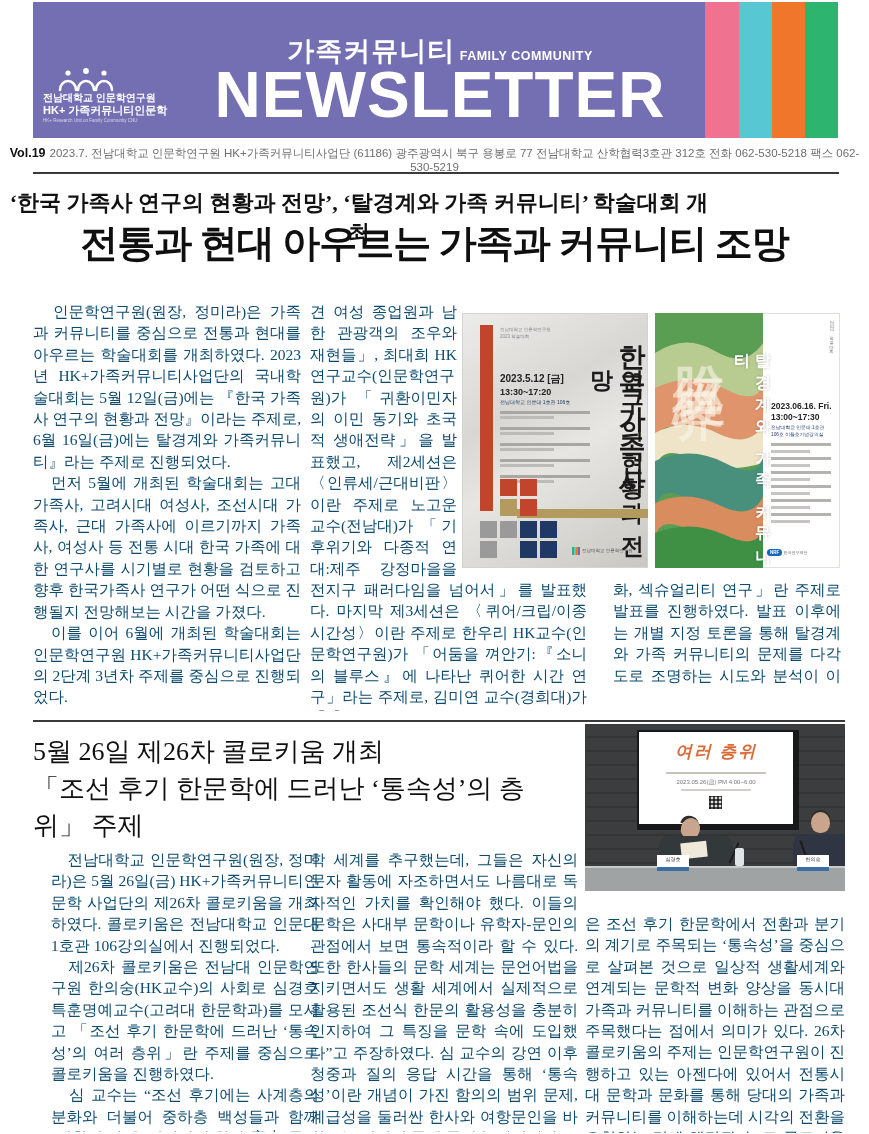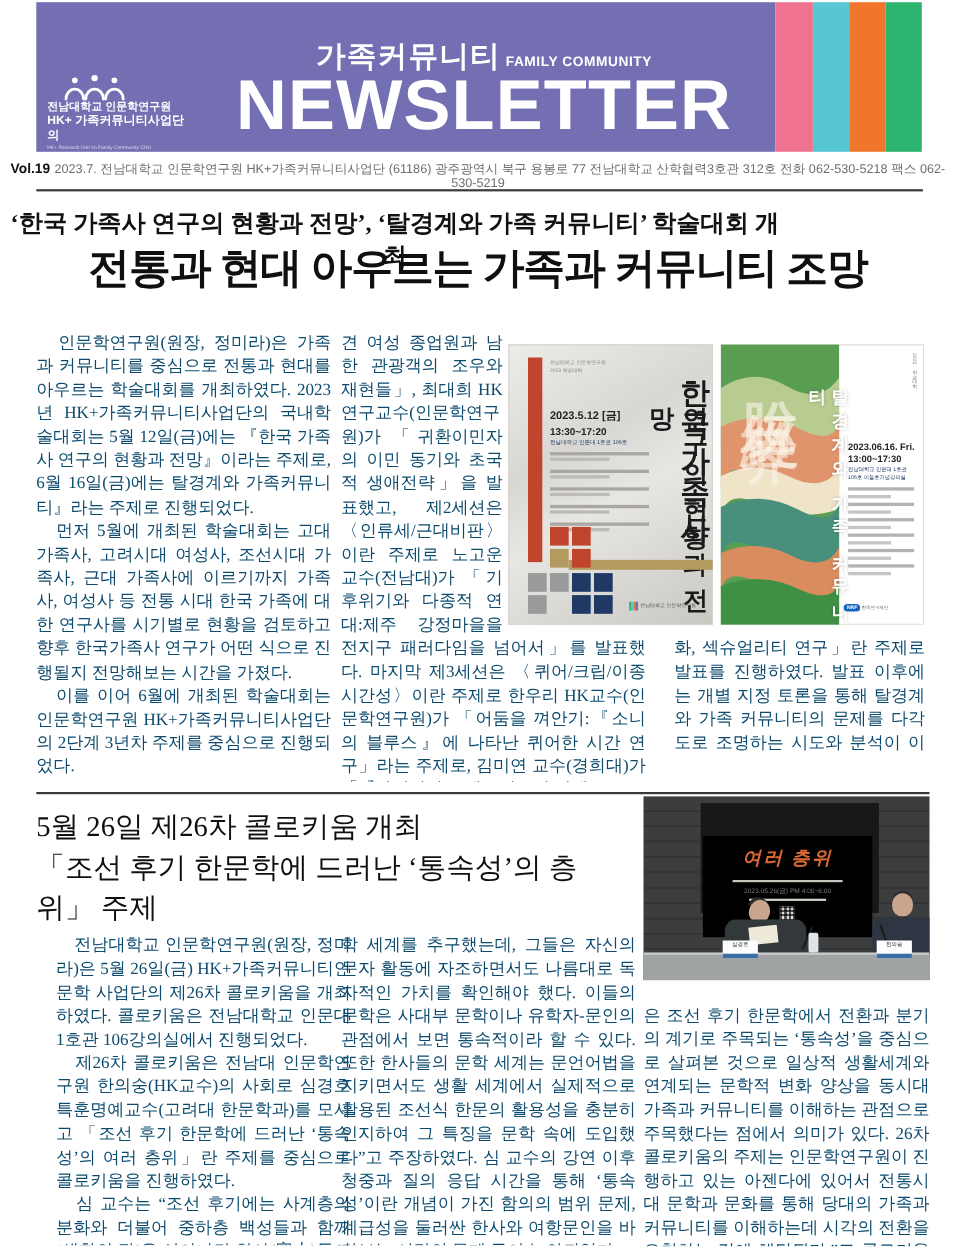--- a/index.html
+++ b/index.html
@@ -91,21 +91,21 @@
   
   .headline2a{left:33px;top:733px;width:540px;font-size:26px;line-height:37px;font-weight:400;color:#101010;}
   .a2c1{left:51px;top:849px;width:268px;height:283px;}
   .a2c2{left:310px;top:849px;width:268px;height:283px;}
   .a2c3{left:585px;top:913px;width:260px;height:220px;}
 
   
   .photo{left:585px;top:724px;width:260px;height:167px;overflow:hidden;
          background:repeating-linear-gradient(180deg,#3c3d3f 0 12px,#333436 12px 14px);}
   .screen{position:absolute;left:52px;top:6px;width:158px;height:96px;background:#17181a;padding:2px;}
-  .screen .inner{width:154px;height:92px;background:#000000;position:relative;margin-top:28px;}
+  .screen .inner{width:154px;height:92px;background:#ffffff;position:relative;}
   .slide-title{position:absolute;left:0;top:8px;width:100%;text-align:center;
                font-size:17px;color:#d96a35;font-style:italic;font-weight:700;letter-spacing:2px;}
   .slide-cap{position:absolute;left:27px;top:40px;width:100px;height:2px;background:#c8c4bd;}
   .slide-date{position:absolute;left:0;top:46px;width:100%;text-align:center;font-size:6px;color:#777;}
   .slide-cap2{position:absolute;left:42px;top:57px;width:70px;height:2px;background:#d4d0c9;}
   .qr{position:absolute;left:70px;top:64px;width:13px;height:13px;
       background:repeating-linear-gradient(0deg,#555 0 2px,#eee 2px 4px),
                  repeating-linear-gradient(90deg,#555 0 2px,#eee 2px 4px);background-blend-mode:multiply;}
   .head-c{position:absolute;width:19px;height:21px;border-radius:50% 50% 46% 46%;background:#c9a58e;}
   .hair{position:absolute;width:19px;height:9px;border-radius:9px 9px 0 0;background:#2c2c2c;}
@@ -138,21 +138,21 @@
           <path d="M21 24 A8 9 0 0 1 37 24"></path>
           <path d="M39 24 A8 9 0 0 1 55 24"></path>
       </g>
       <g fill="#fff">
         <circle cx="11" cy="7" r="2.6"></circle>
           <circle cx="29" cy="5" r="2.9"></circle>
           <circle cx="47" cy="7" r="2.6"></circle>
       </g>
     </svg>
     <div class="l1">전남대학교 인문학연구원</div>
-    <div class="l2">HK+ 가족커뮤니티사업단의</div>
+    <div class="l2">HK+ 가족커뮤니티인문학</div>
     <div class="l3">HK+ Research Unit on Family Community CNU</div>
   </div>
 
   <div class="abs kortitle sans">
     <span class="kt">가족커뮤니티</span>
     <span class="en">FAMILY COMMUNITY</span>
   </div>
   <div class="abs newsletter sans">NEWSLETTER</div>
 
   <div class="abs infobar sans">

